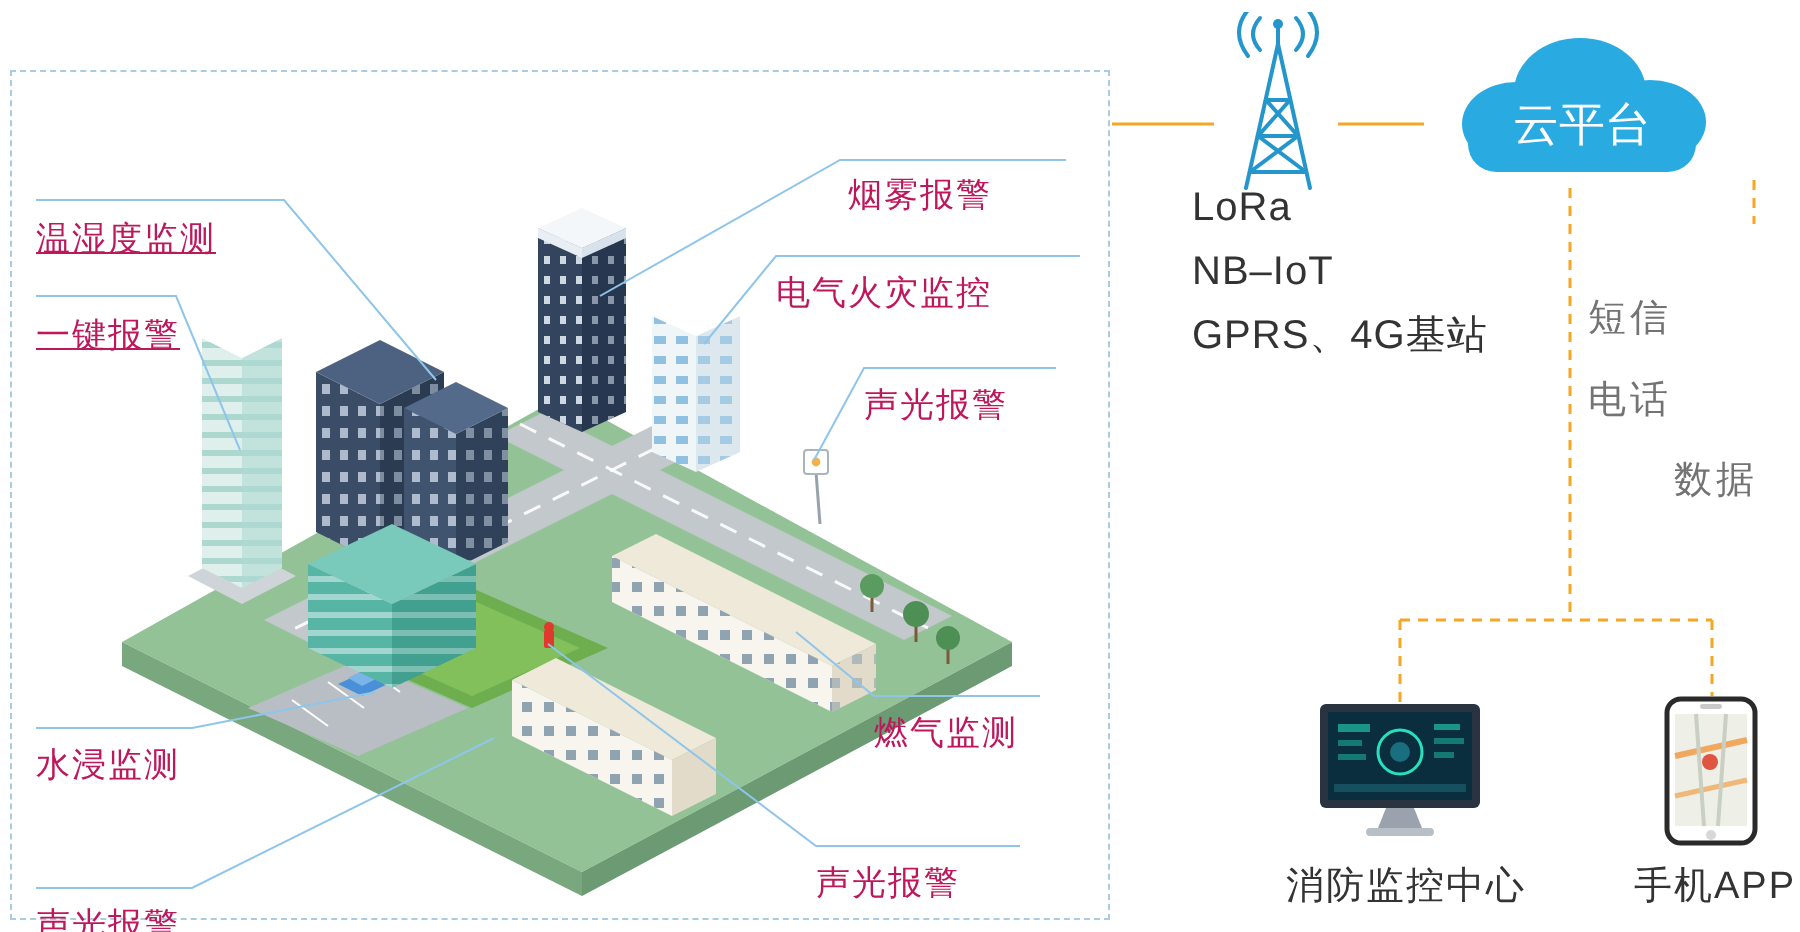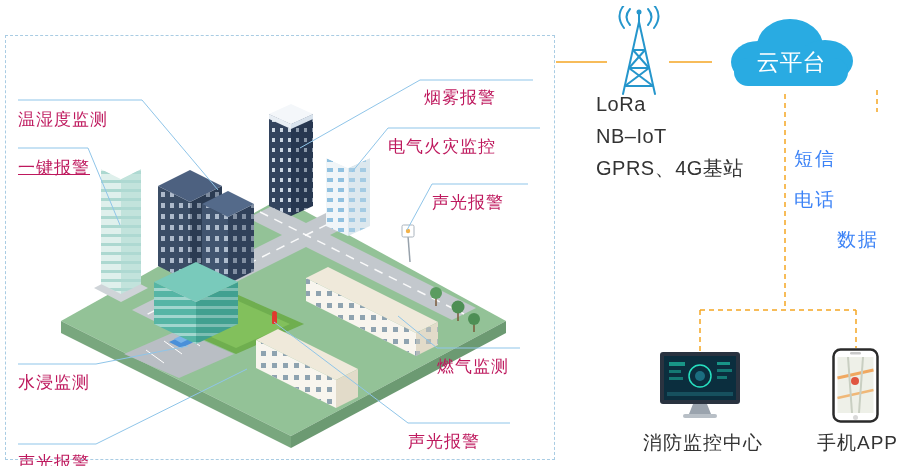--- a/index.html
+++ b/index.html
@@ -9,21 +9,21 @@
   }
   .city-panel{
     position:absolute;left:5px;top:35px;width:550px;height:425px;
     border:1px dashed #a9cce3;box-sizing:border-box;z-index:1;background:#fff;
   }
   .city-panel svg{position:absolute;left:0;top:0;}
   .overlay-lines{position:absolute;left:0;top:0;z-index:2;pointer-events:none;}
   .city-label{position:absolute;font-size:17px;color:#be185d;white-space:nowrap;z-index:4;letter-spacing:1px;margin-top:32px;}
   .net-block{position:absolute;left:596px;top:88px;z-index:3;}
   .net-line{font-size:20px;color:#333;line-height:32px;letter-spacing:0.5px;}
-  .channel{position:absolute;font-size:19px;color:#3b82f6;z-index:3;letter-spacing:2px;}
+  .channel{position:absolute;font-size:19px;color:#737373;z-index:3;letter-spacing:2px;}
   .endpoint-label{position:absolute;font-size:19px;color:#333;z-index:3;text-align:center;letter-spacing:1px;}
   .icon-box{position:absolute;z-index:3;}
 </style>
 </head>
 <body>
 
 <div class="canvas">
 
   <div class="city-panel">
     <svg viewBox="0 0 548 423" width="548" height="423">
@@ -180,21 +180,21 @@
       <line x1="556" y1="62" x2="607" y2="62"></line>
       <line x1="669" y1="62" x2="712" y2="62"></line>
       <line x1="785" y1="94" x2="785" y2="310" stroke-dasharray="5,4"></line>
       <line x1="877" y1="90" x2="877" y2="112" stroke-dasharray="5,4"></line>
       <line x1="700" y1="310" x2="856" y2="310" stroke-dasharray="5,4"></line>
       <line x1="700" y1="310" x2="700" y2="352" stroke-dasharray="5,4"></line>
       <line x1="856" y1="310" x2="856" y2="348" stroke-dasharray="5,4"></line>
     </g>
   </svg>
 
-  <div class="city-label" style="left:18px;top:76px;">温湿度监测</div>
+  <div class="city-label" style="left:18px;top:76px;text-decoration:underline;">温湿度监测</div>
   <div class="city-label" style="left:18px;top:124px;text-decoration:underline;">一键报警</div>
   <div class="city-label" style="left:424px;top:54px;">烟雾报警</div>
   <div class="city-label" style="left:388px;top:103px;">电气火灾监控</div>
   <div class="city-label" style="left:432px;top:159px;">声光报警</div>
   <div class="city-label" style="left:437px;top:323px;">燃气监测</div>
   <div class="city-label" style="left:18px;top:339px;">水浸监测</div>
   <div class="city-label" style="left:18px;top:419px;">声光报警</div>
   <div class="city-label" style="left:408px;top:398px;">声光报警</div>
 
   <div class="icon-box" style="left:603px;top:6px;">

